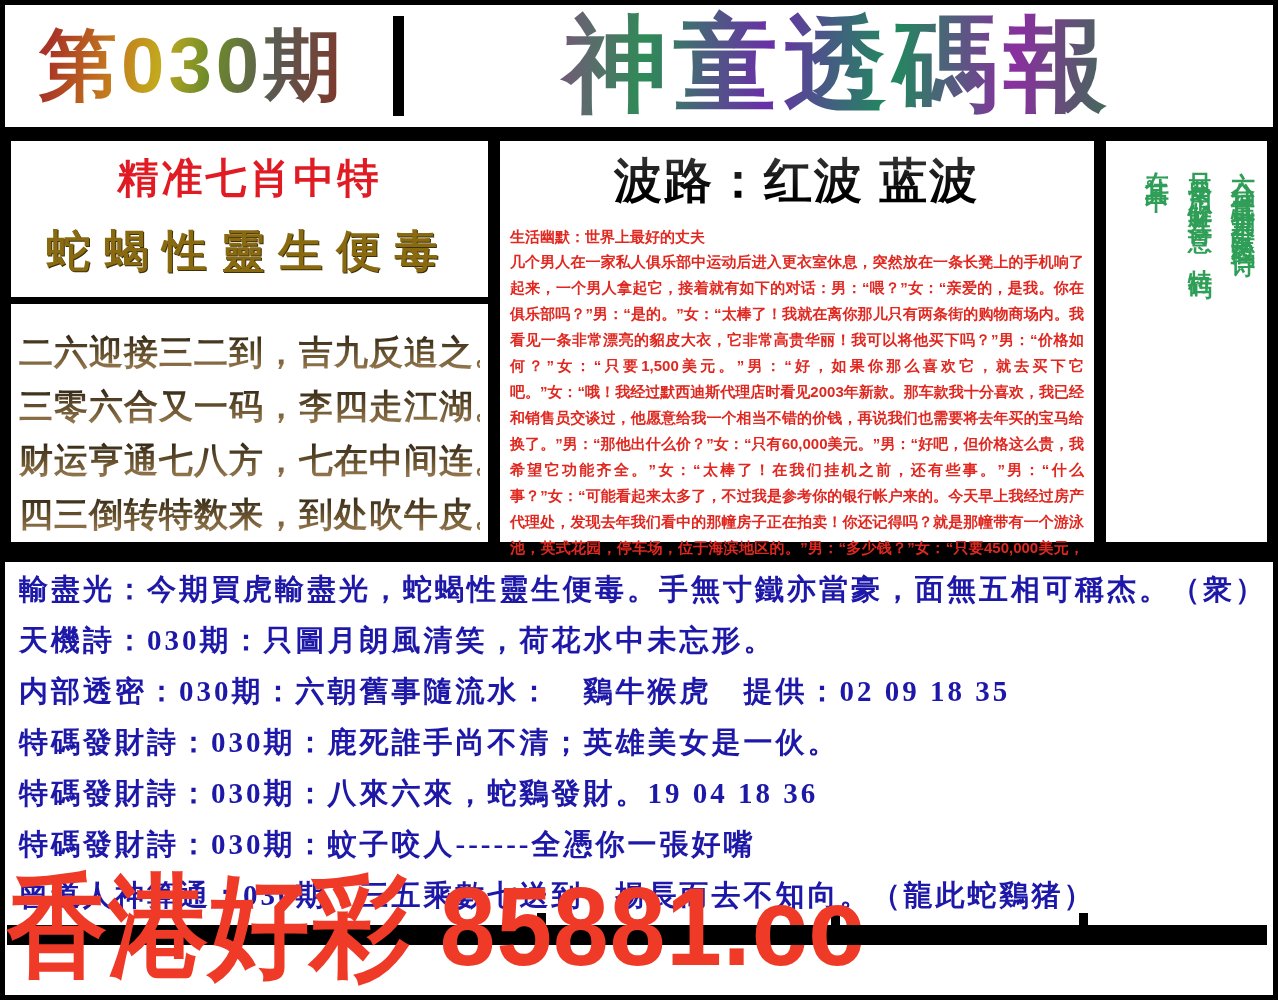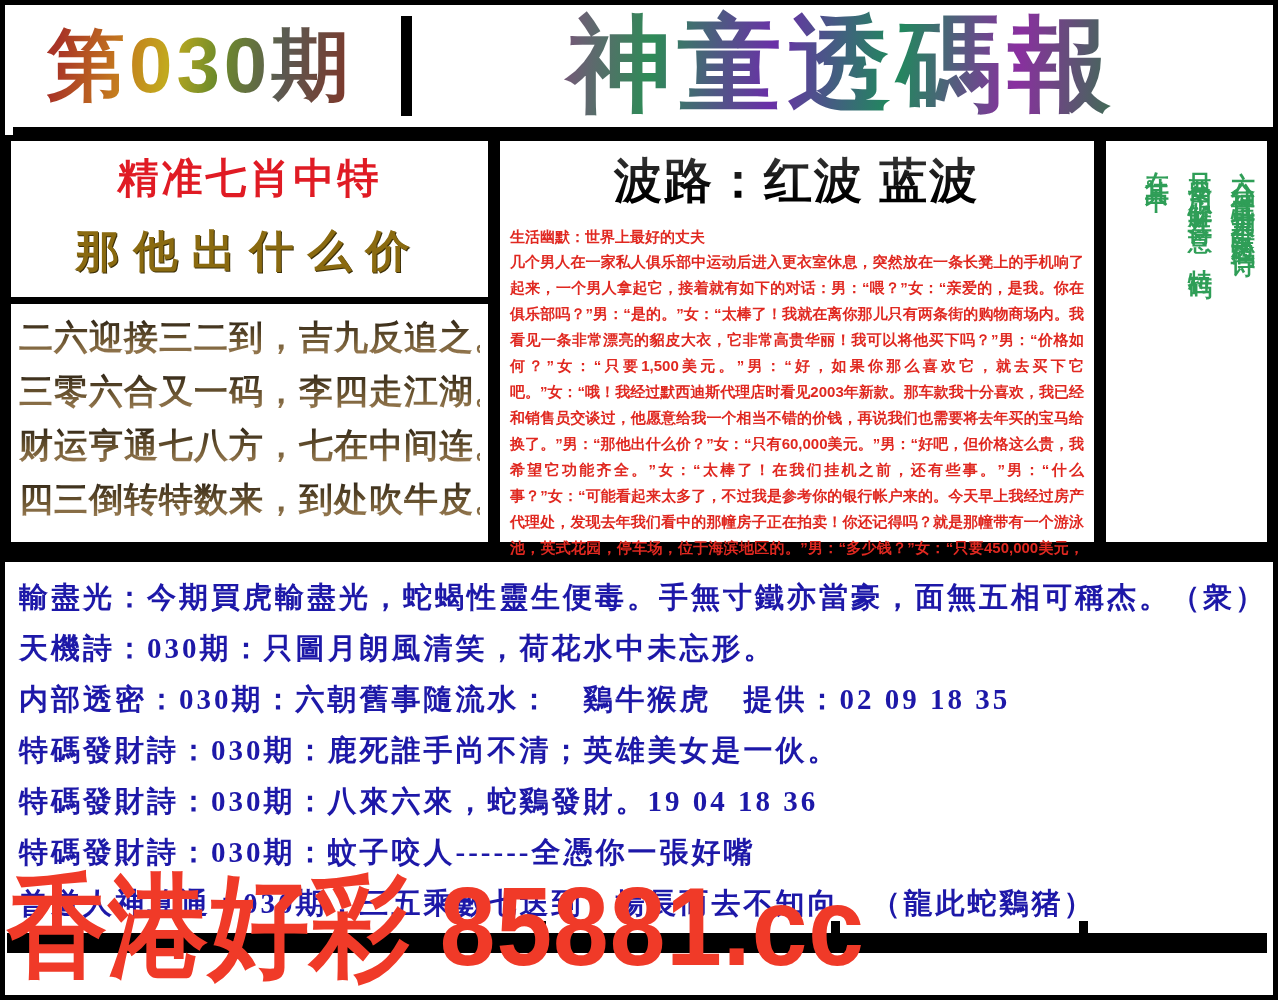--- a/index.html
+++ b/index.html
@@ -2,58 +2,58 @@
 <html><head>
 <meta charset="utf-8">
 <style>
   html,body{margin:0;padding:0;background:#cfcfcf;}
   .page{
     position:relative;width:1278px;height:1000px;background:#fff;
     border:5px solid #000;box-sizing:border-box;overflow:hidden;
     font-family:"Liberation Sans","DejaVu Sans",sans-serif;
   }
   
-  .hdr{height:122px;display:flex;align-items:center;border-bottom:8px solid #000;background:#fff;margin-left:8px;}
+  .hdr{height:122px;display:flex;align-items:center;border-bottom:8px solid #000;background:#fff;}
   .issue{
     margin-left:34px;font-size:78px;font-weight:900;letter-spacing:4px;white-space:nowrap;
     background:linear-gradient(100deg,#a83326 5%,#c47a1e 25%,#c2aa1e 40%,#6f8c2a 55%,#5a5a52 75%,#7a3b2e 95%);
     -webkit-background-clip:text;background-clip:text;color:transparent;
   }
   .hdr-divider{width:11px;height:100px;background:#000;margin-left:48px;}
   .title{
     flex:1;text-align:center;font-size:104px;font-weight:900;letter-spacing:6px;white-space:nowrap;
     background:linear-gradient(95deg,#7a2fa0 0%,#a03a8c 12%,#2e8b57 28%,#6a2fa8 42%,#1f8a5c 56%,#8a2fa0 70%,#2f7a44 84%,#243b6b 100%);
     -webkit-background-clip:text;background-clip:text;color:transparent;
   }
   
   .band{display:flex;height:413px;}
   .panel{box-sizing:border-box;border:6px solid #000;background:#fff;}
   .left-panel{width:489px;flex:none;}
   .seven-heading{margin-top:10px;text-align:center;font-size:41px;font-weight:900;letter-spacing:3px;color:#e01b24;white-space:nowrap;}
   .zodiac{margin-top:16px;text-align:center;font-size:44px;font-weight:900;letter-spacing:14px;color:#8a6a10;white-space:nowrap;
     text-shadow:1px 1px 0 #3d3008;}
   .panel-divider{margin-top:16px;height:7px;background:#000;}
-  .poem{margin-top:6px;padding:0 8px;}
+  .poem{margin-top:21px;padding:0 8px;}
   .poem-line{
     height:54px;line-height:54px;font-size:34px;font-weight:900;letter-spacing:1px;white-space:nowrap;
     background:linear-gradient(180deg,#2e2416 15%,#6a5430 55%,#a3845a 90%);
     -webkit-background-clip:text;background-clip:text;color:transparent;
   }
   .mid-panel{width:606px;flex:none;display:flex;flex-direction:column;}
   .wave-header{padding:8px 14px 4px 14px;font-size:48px;font-weight:900;letter-spacing:2px;white-space:nowrap;
     background:linear-gradient(180deg,#4a4a4a 0%,#000 70%);-webkit-background-clip:text;background-clip:text;color:transparent;}
   .flip{display:inline-block;transform:rotate(180deg);}
   .header-underline{height:6px;background:#000;margin:2px 18px 0 14px;}
   .joke{padding:6px 10px 0 10px;color:#e02820;font-weight:bold;font-size:15px;line-height:26px;text-align:justify;}
   .joke-title{color:#e02820;font-weight:bold;font-size:15px;line-height:24px;}
   .right-panel{flex:1;padding:12px 8px;writing-mode:vertical-rl;}
   .vcol{writing-mode:vertical-rl;font-size:24px;font-weight:900;color:#2f9e57;letter-spacing:8px;margin-left:11px;white-space:nowrap;}
   
   .hbar{height:14px;background:#000;}
-  .bottom{position:relative;padding-top:10px;background:#fff;}
+  .bottom{position:relative;padding-top:2px;background:#fff;}
   .pred-line{
     height:51px;line-height:51px;padding-left:14px;font-size:29px;font-weight:bold;letter-spacing:3px;
     color:#1d18a8;white-space:nowrap;font-family:"Liberation Serif","DejaVu Serif",serif;overflow:hidden;
   }
   .pred-line.tight{letter-spacing:1px;}
   .wave-red{color:#e01818;}
   .wave-blue{color:#1d18a8;}
   .bottom-bar{position:relative;height:20px;background:#000;margin:4px 6px 0 2px;}
   .notch{position:absolute;top:-12px;width:9px;height:12px;background:#000;display:block;}
   .n1{left:530px;}.n2{left:824px;}.n3{left:1072px;}
@@ -72,21 +72,21 @@
   <div class="hdr">
     <div class="issue">第030期</div>
     <div class="hdr-divider"></div>
     <div class="title">神童透碼報</div>
   </div>
 
   <div class="band">
 
     <section class="panel left-panel">
       <div class="seven-heading">精准七肖中特</div>
-      <div class="zodiac">那他出什么价</div>
+      <div class="zodiac">蛇蝎性靈生便毒</div>
       <div class="panel-divider"></div>
       <div class="poem">
         <div class="poem-line">二六迎接三二到，吉九反追之。</div>
         <div class="poem-line">三零六合又一码，李四走江湖。</div>
         <div class="poem-line">财运亨通七八方，七在中间连。</div>
         <div class="poem-line">四三倒转特数来，到处吹牛皮。</div>
       </div>
     </section>
 
     <section class="panel mid-panel">

